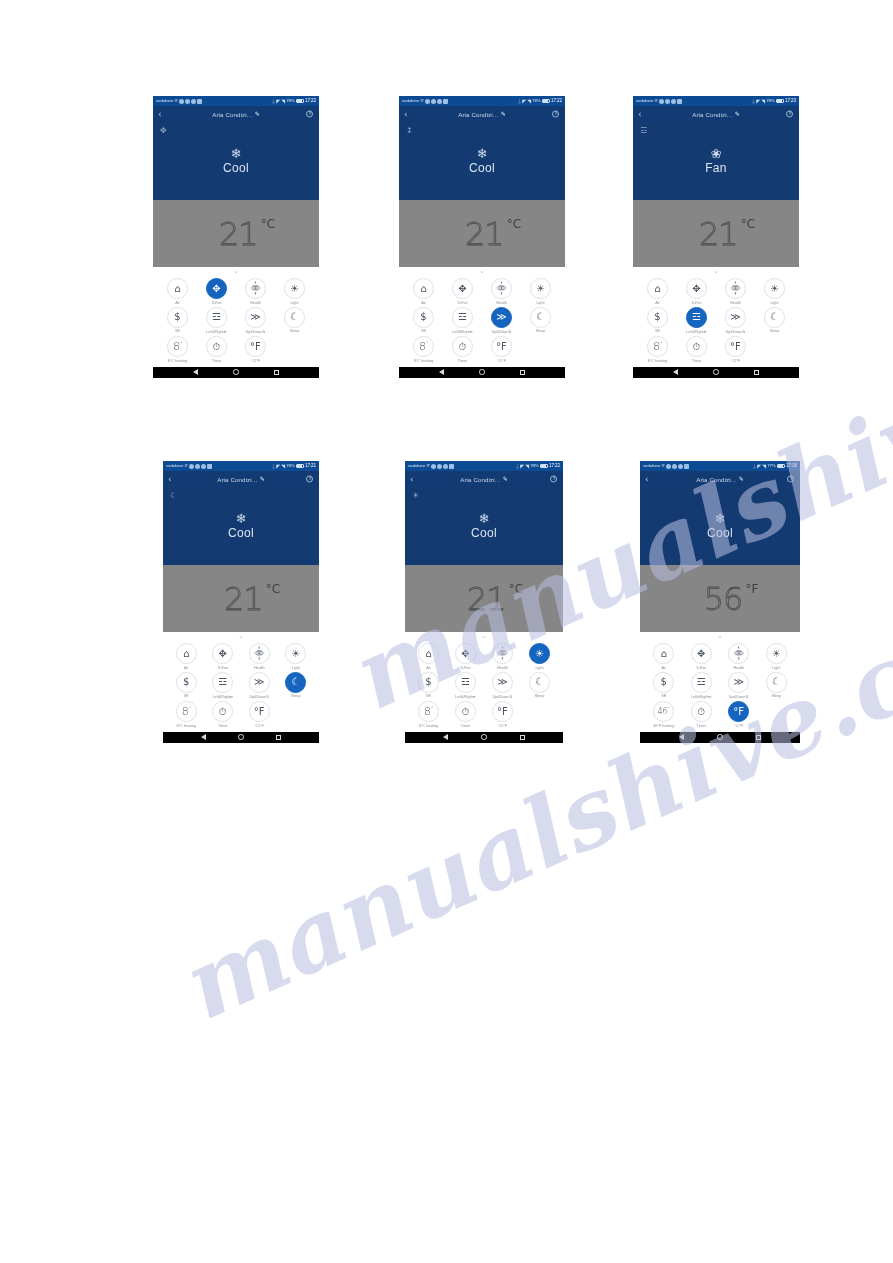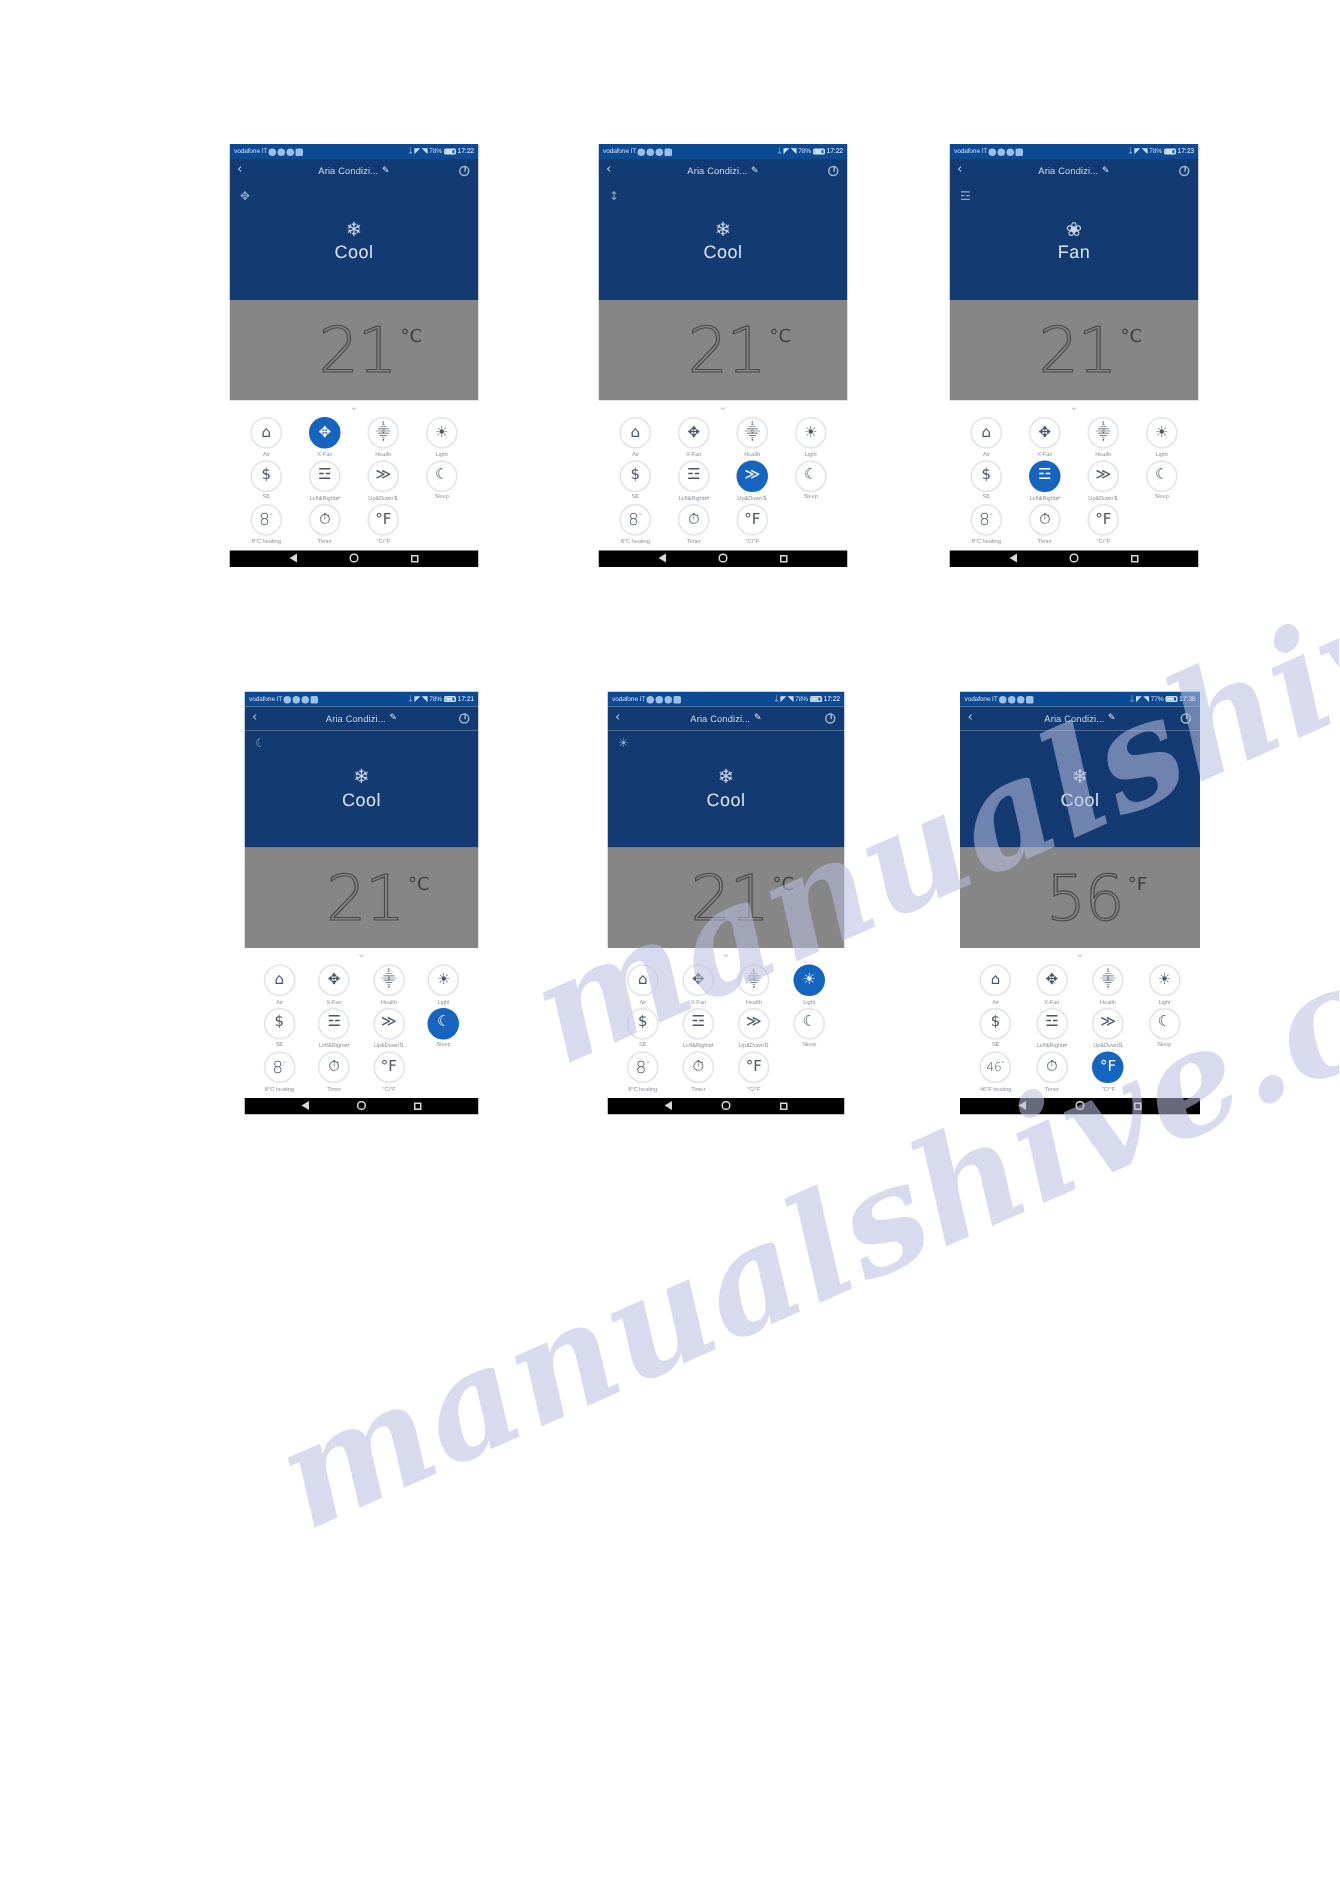--- a/index.html
+++ b/index.html
@@ -154,21 +154,21 @@
   
   .temppanel {
     background: #868686;
     height: 67px;
     display: flex;
     align-items: center;
     justify-content: center;
     padding-left: 22px;
   }
   .temp-val {
-    font-size: 42px;
+    font-size: 32px;
     line-height: 1;
     color: transparent;
     -webkit-text-stroke: 0.8px #4a4a4a;
     font-weight: 300;
     font-family: "DejaVu Sans", sans-serif;
     letter-spacing: -1px;
   }
   .temp-unit {
     font-size: 12px;
     color: #3f3f3f;

